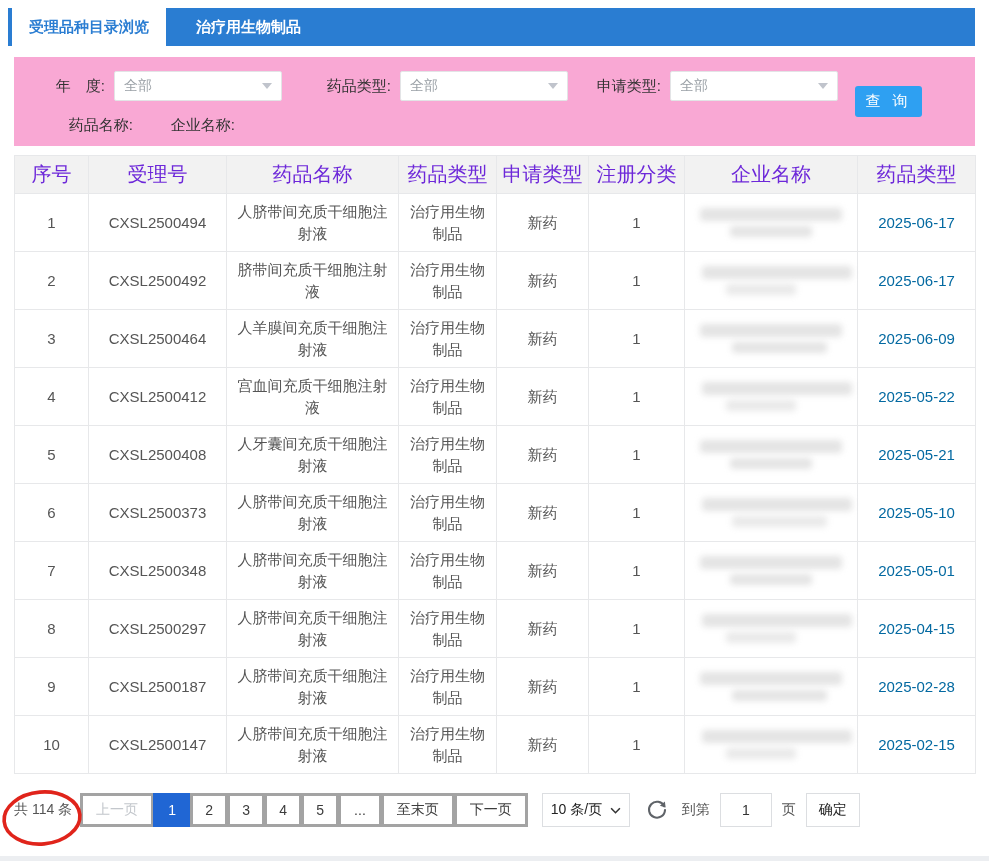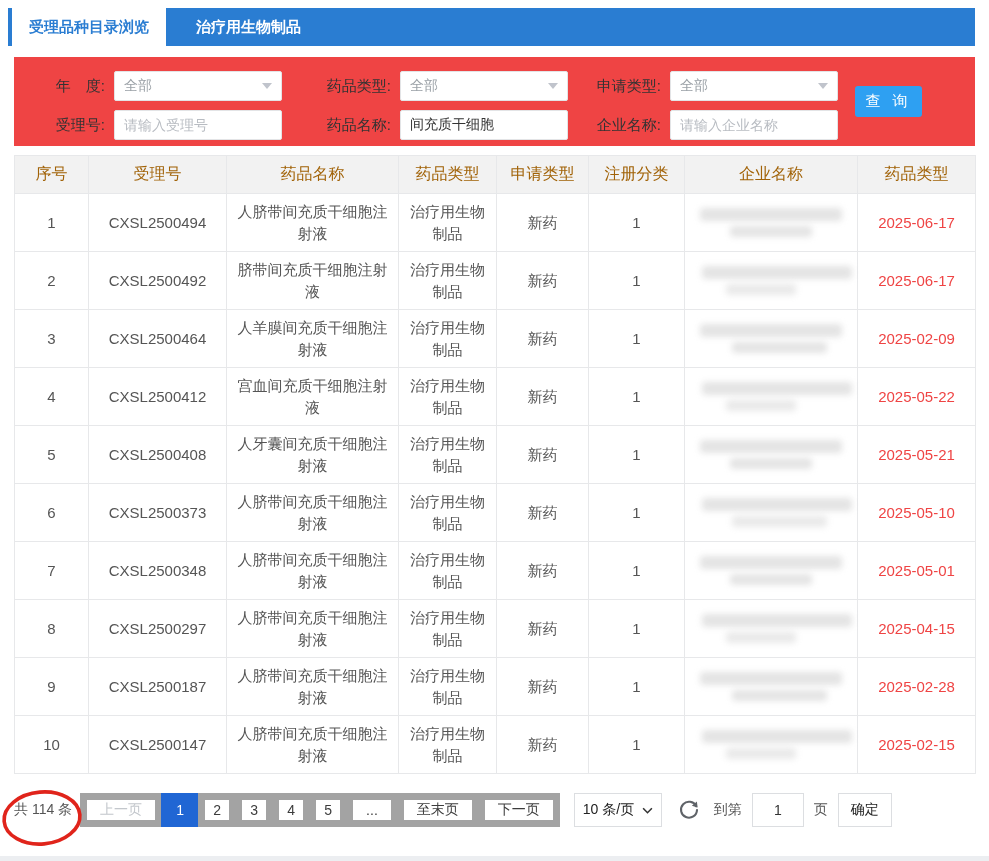--- a/index.html
+++ b/index.html
@@ -27,21 +27,21 @@
     display:flex;align-items:center;font-size:15px;font-weight:bold;cursor:pointer;
   }
   .tab.active{
     margin-left:4px;padding:0 17px;background:#ffffff;color:var(--accent-blue);
   }
   .tab.inactive{
     padding:0 30px;color:#ffffff;background:transparent;
   }
   
   .filter-panel{
-    margin:11px 14px 0 14px;width:961px;height:89px;background:#ef4444;
+    margin:11px 14px 0 14px;width:961px;height:89px;background:#f9a8d4;
     position:relative;padding:14px 0 0 10px;
   }
   .filter-row{display:flex;align-items:center;height:30px;margin-bottom:9px;}
   .field{display:flex;align-items:center;}
   .field .flabel{
     width:90px;text-align:right;padding-right:9px;font-size:15px;color:#333;white-space:pre;
   }
   .control{
     width:168px;height:30px;background:#fff;border:1px solid #e3e4e6;border-radius:2px;
     display:flex;align-items:center;padding:0 9px;font-size:14px;
@@ -61,43 +61,43 @@
     font-family:inherit;
   }
   
   .data-table{
     margin:9px 14px 0 14px;width:961px;border-collapse:collapse;table-layout:fixed;
   }
   .data-table th,.data-table td{
     border:1px solid #e7e8ea;text-align:center;font-weight:normal;
   }
   .data-table th{
-    background:#f2f2f2;height:38px;font-size:16px;color:#a16207;
+    background:#f2f2f2;height:38px;font-size:20px;color:#6d28d9;
   }
   .data-table td{
     height:58px;font-size:15px;color:#555;line-height:22px;padding:4px 10px;background:#fff;
   }
   .data-table td.c3{padding:4px 8px;}
-  .data-table td.c7{color:#ef4444;}
+  .data-table td.c7{color:#0369a1;}
   
   .redact-wrap{display:flex;flex-direction:column;align-items:center;}
   .redact{border-radius:3px;background:#c9c9c9;filter:blur(3px);opacity:.5;}
   .redact.r1{width:142px;height:13px;margin-bottom:5px;}
   .redact.r2{width:82px;height:11px;}
   tr:nth-child(2n) .redact.r1{width:150px;transform:translateX(6px);}
   tr:nth-child(2n) .redact.r2{width:70px;transform:translateX(-10px);opacity:.4;}
   tr:nth-child(3n) .redact.r2{width:95px;transform:translateX(8px);}
   
   .pagination{
     display:flex;align-items:center;margin:19px 0 0 14px;font-size:14px;color:#555;
   }
   .total-text{margin-right:8px;color:#555;}
   .pg-btn{
     margin-left:-1px;height:34px;min-width:38px;padding:0 6px;background:#fff;
-    border:7px solid #a3a3a3;font-size:14px;color:#3c3c3c;cursor:pointer;font-family:inherit;
+    border:3px solid #a3a3a3;font-size:14px;color:#3c3c3c;cursor:pointer;font-family:inherit;
   }
   .pg-btn.first{margin-left:0;}
   .pg-btn.word{padding:0 13px;}
   .pg-btn.disabled{color:#c3c7cc;cursor:default;}
   .pg-btn.active{
     background:var(--active-page-blue);border-color:var(--active-page-blue);color:#fff;
   }
   #page-numbers{display:flex;}
   .size-select{
     margin-left:14px;width:88px;height:34px;border:1px solid #dcdee1;background:#fff;
@@ -150,31 +150,25 @@
       </div>
       <div class="field col3" style="margin-left:20px">
         <span class="flabel">申请类型:</span>
         <div class="control select-box">
           <span>全部</span>
           <span class="caret-down"></span>
         </div>
       </div>
     </div>
     <div class="filter-row">
-      <div class="field col1">
-        <span class="flabel">受理号:</span>
-        <input class="control text-input" type="text" placeholder="请输入受理号" style="">
-      </div>
       <div class="field col2" style="margin-left:36px">
         <span class="flabel">药品名称:</span>
-        <input class="control text-input" type="text" value="间充质干细胞" style="">
       </div>
       <div class="field col3" style="margin-left:20px">
         <span class="flabel">企业名称:</span>
-        <input class="control text-input" type="text" placeholder="请输入企业名称" style="">
       </div>
     </div>
     <button class="search-btn">查 询</button>
   </div>
 
   <table class="data-table">
     <colgroup>
       <col style="width:74px">
         <col style="width:138px">
         <col style="width:172px">
@@ -235,21 +229,21 @@
       <td class="c2">人羊膜间充质干细胞注射液</td>
       <td class="c3">治疗用生物制品</td>
       <td class="c4">新药</td>
       <td class="c5">1</td>
       <td class="c6">
         <div class="redact-wrap">
           <div class="redact r1"></div>
               <div class="redact r2"></div>
         </div>
       </td>
-      <td class="c7">2025-02-09</td>
+      <td class="c7">2025-06-09</td>
     </tr>
 
     <tr>
       <td class="c0">4</td>
       <td class="c1">CXSL2500412</td>
       <td class="c2">宫血间充质干细胞注射液</td>
       <td class="c3">治疗用生物制品</td>
       <td class="c4">新药</td>
       <td class="c5">1</td>
       <td class="c6">

